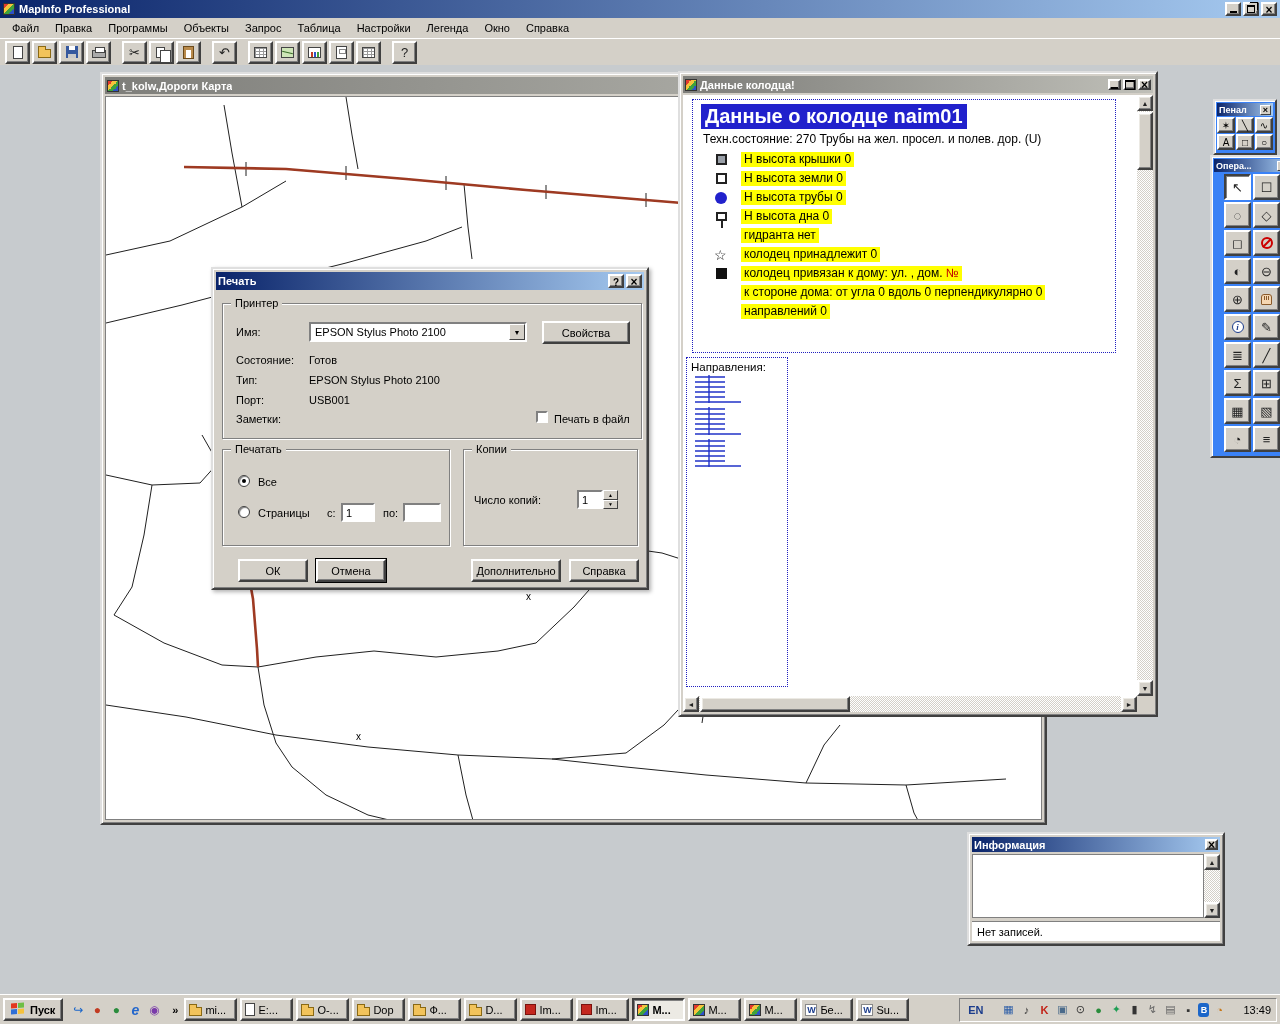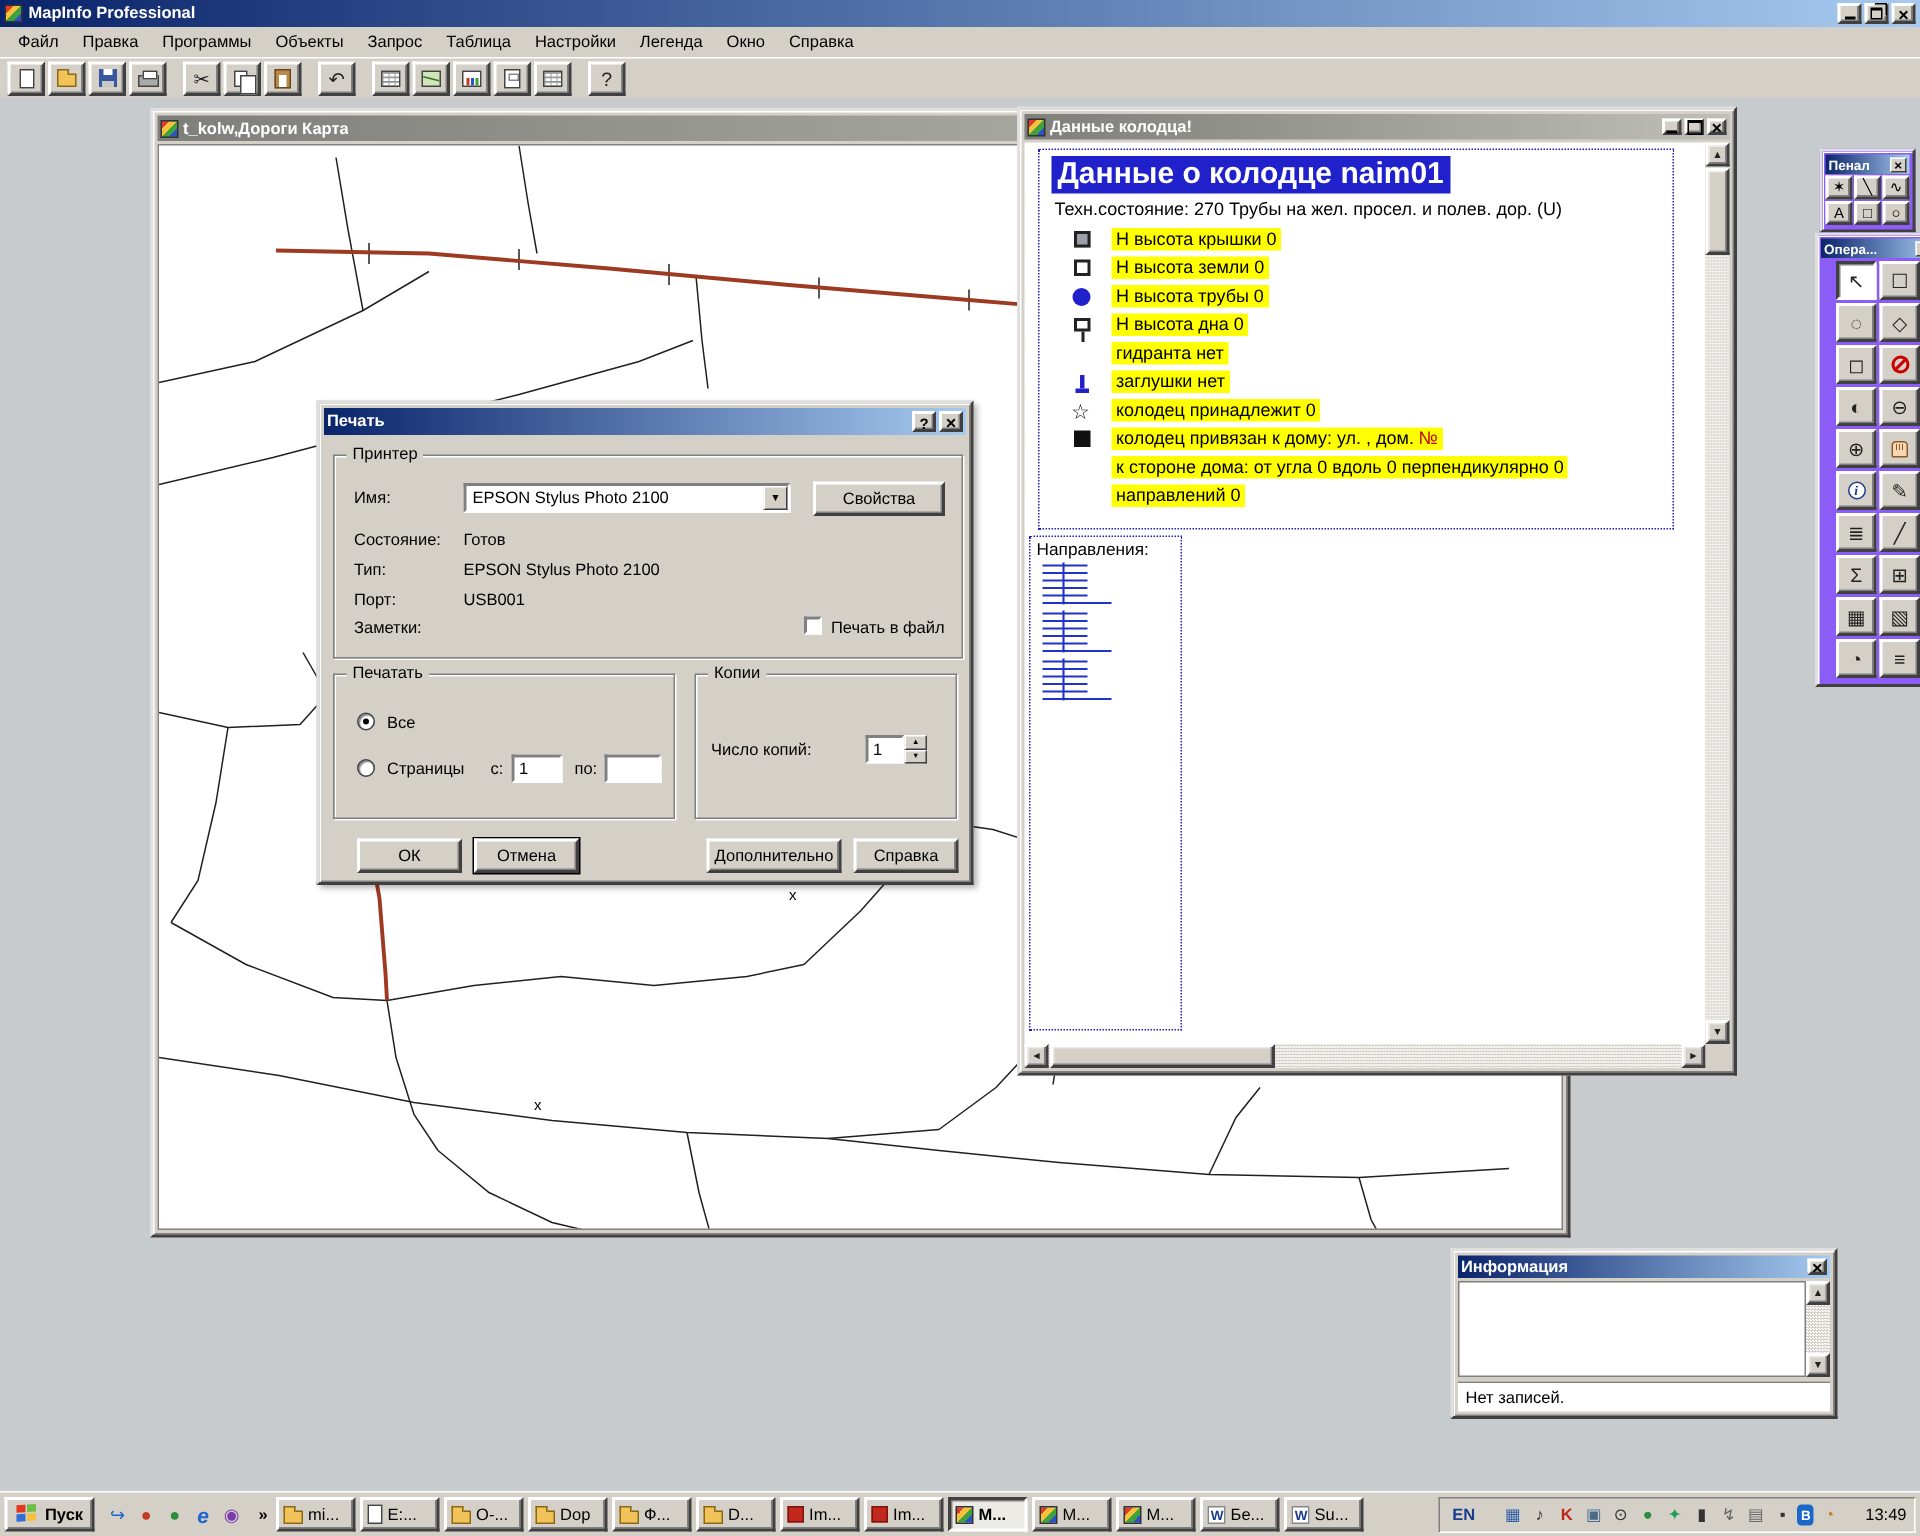--- a/index.html
+++ b/index.html
@@ -127,21 +127,21 @@
   .radio.checked::after { content:""; position:absolute; left:3px; top:3px; width:4px; height:4px; border-radius:50%; background:#000; }
   .checkbox { position:absolute; width:12px; height:12px; background:#fff; border:2px solid; border-color:#808080 #fff #fff #808080; }
   .tfield { position:absolute; background:#fff; border:2px solid; border-color:#808080 #fff #fff #808080; font-size:11px; padding:0 3px; display:flex; align-items:center; }
   .spinner { position:absolute; display:flex; }
   .spinner .sval { width:26px; background:#fff; border:2px solid; border-color:#808080 #fff #fff #808080; padding:0 3px; display:flex; align-items:center; }
   .spinner .updown { display:flex; flex-direction:column; }
   .spinner .updown b { width:15px; height:9.5px; background:#D4D0C8; border:1px solid; border-color:#fff #404040 #404040 #fff; font-size:5px; display:flex; align-items:center; justify-content:center; }
   .spinner .up::before { content:"▲"; } .spinner .dn::before { content:"▼"; }
 
   
-  .panel { position:absolute; background:#8b5cf6; border:2px solid; border-color:#DFDFDF #404040 #404040 #DFDFDF; box-shadow:inset 1px 1px 0 #fff; padding:2px; z-index:4; }
+  .panel { position:absolute; background:#3b82f6; border:2px solid; border-color:#DFDFDF #404040 #404040 #DFDFDF; box-shadow:inset 1px 1px 0 #fff; padding:2px; z-index:4; }
   .panel-titlebar { height:13px; display:flex; align-items:center; padding:0 2px; }
   .panel-titlebar .title-text { font-size:9px; }
   .panel-close { margin-left:auto; width:11px; height:10px; background:#D4D0C8; border:1px solid; border-color:#fff #404040 #404040 #fff; display:flex; align-items:center; justify-content:center; }
   .panel-close::before { content:"×"; font-size:9px; font-weight:bold; line-height:6px; }
   .penal { left:1213px; top:99px; width:64px; }
   .penal-tools { display:flex; flex-wrap:wrap; gap:1px; padding:1px 0; }
   .ptool { width:18px; height:16px; display:inline-flex; align-items:center; justify-content:center; font-size:10px; }
   .opera { left:1210px; top:155px; width:84px; }
   .opera-tools { display:grid; grid-template-columns:repeat(2,27px); gap:2px; justify-content:center; padding:2px 0; }
   .obtn { width:27px; height:26px; display:inline-flex; align-items:center; justify-content:center; }
@@ -384,26 +384,20 @@
               <span class="hl">Н высота дна 0</span>
             </div>
 
             <div class="well-row">
               <span class="symc">
                 <span class="sym sym-none"></span>
               </span>
               <span class="hl">гидранта нет</span>
             </div>
 
-            <div class="well-row">
-              <span class="symc">
-                <span class="sym sym-hydrant"></span>
-              </span>
-              <span class="hl">заглушки нет</span>
-            </div>
 
             <div class="well-row">
               <span class="symc">
                 <span class="sym sym-star"></span>
               </span>
               <span class="hl">колодец принадлежит 0</span>
             </div>
 
             <div class="well-row">
               <span class="symc">

